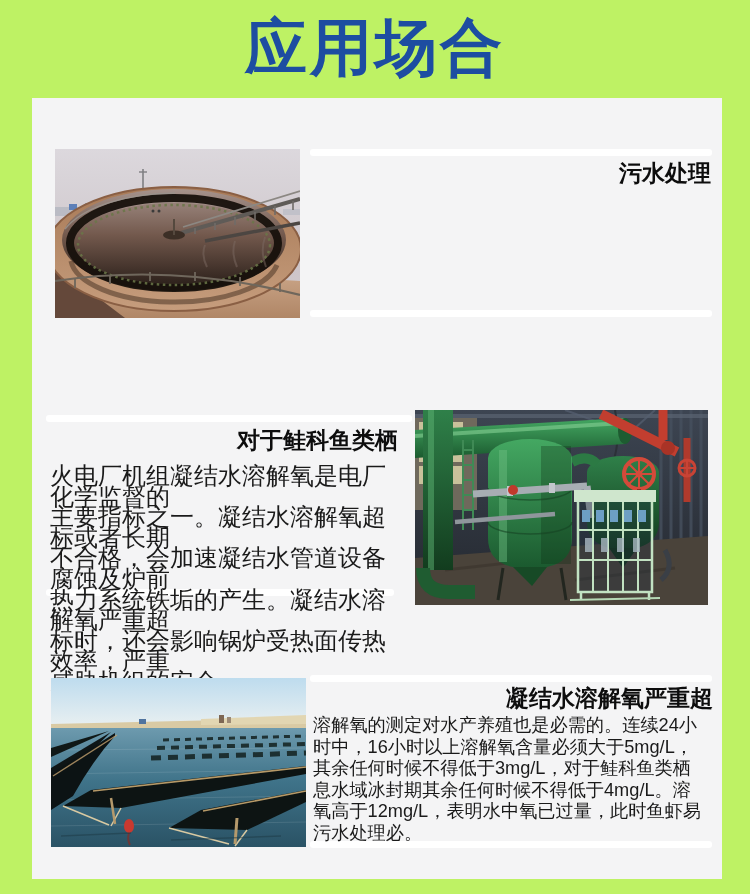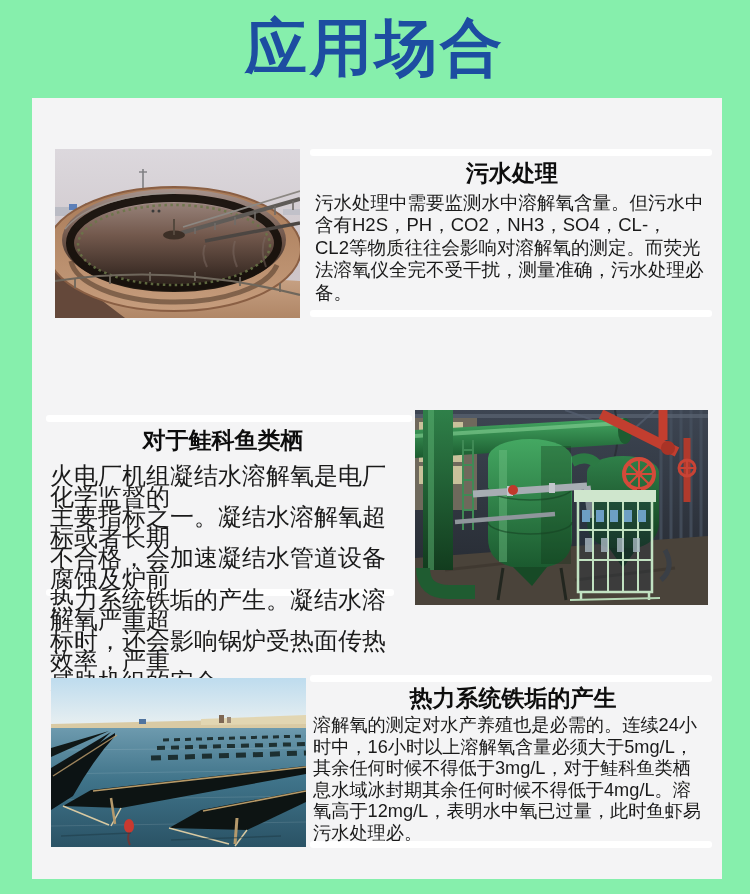--- a/index.html
+++ b/index.html
@@ -1,18 +1,18 @@
 <!DOCTYPE html>
 <html><head>
 <meta charset="utf-8">
 <style>
   * { margin:0; padding:0; box-sizing:border-box; }
   html,body { background:#ffffff; }
   .page {
-    position:relative; width:750px; height:894px; background:#86efac;
+    position:relative; width:750px; height:894px; background:#bef264;
     font-family:"Liberation Sans","DejaVu Sans",sans-serif; overflow:hidden;
   }
   .main-title {
     position:absolute; left:0; top:12px; width:100%; text-align:center;
     font-size:62px; font-weight:700; color:#1d4da1; letter-spacing:3px; line-height:1.15;
   }
   .panel {
     position:absolute; left:32px; top:98px; width:690px; height:781px;
     background:#f4f4f5;
   }
@@ -23,21 +23,21 @@
   .bar2b { left:46px;  top:589px; width:348px; }
   .bar3t { left:310px; top:675px; width:402px; }
   .bar3b { left:310px; top:841px; width:402px; }
   .photo { position:absolute; overflow:hidden; }
   .photo svg { display:block; }
   .photo1 { left:55px; top:149px; width:245px; height:169px; }
   .photo2 { left:415px; top:410px; width:293px; height:195px; }
   .photo3 { left:51px; top:678px; width:255px; height:169px; }
   .sec-title {
     position:absolute; font-size:23px; font-weight:700; color:#0d0d0d;
-    text-align:center; line-height:1.2;
+    text-align:right; line-height:1.2;
   }
   .t1 { left:313px; top:160px; width:398px; }
   .t2 { left:48px;  top:427px; width:350px; }
   .t3 { left:313px; top:685px; width:400px; }
   .sec-body {
     position:absolute; color:#1a1a1a; white-space:pre-line;
   }
   .b1 { left:315px; top:192px; width:404px; font-size:18.5px; line-height:22.4px; }
   .b2 { left:50px;  top:466px; width:356px; font-size:24px;   line-height:20.6px; }
   .b3 { left:313px; top:715px; width:406px; font-size:18.2px; line-height:21.5px; }
@@ -101,25 +101,20 @@
       <ellipse cx="119" cy="86" rx="11" ry="4.5" fill="#3c2f26"></ellipse>
       <line x1="119" y1="70" x2="119" y2="86" stroke="#55493e" stroke-width="2"></line>
       <circle cx="98" cy="62" r="1.5" fill="#3a3a3a"></circle>
         <circle cx="104" cy="62" r="1.5" fill="#3a3a3a"></circle>
       <path d="M0 132 Q 120 114 245 146" fill="none" stroke="#6f675c" stroke-width="2.2"></path>
       <path d="M20 130 l0 9 M55 126 l0 9 M95 123 l0 9 M140 123 l0 9 M185 128 l0 9 M225 134 l0 9" stroke="#6f675c" stroke-width="1.8"></path>
     </svg>
   </div>
 
   <div class="sec-title t1">污水处理</div>
-  <div class="sec-body b1">污水处理中需要监测水中溶解氧含量。但污水中
-含有H2S，PH，CO2，NH3，SO4，CL-，
-CL2等物质往往会影响对溶解氧的测定。而荧光
-法溶氧仪全完不受干扰，测量准确，污水处理必
-备。</div>
 
   <div class="divider bar2t"></div>
   <div class="divider bar2b"></div>
 
   <div class="sec-title t2">对于鲑科鱼类栖</div>
   <div class="sec-body b2">火电厂机组凝结水溶解氧是电厂化学监督的
 主要指标之一。凝结水溶解氧超标或者长期
 不合格，会加速凝结水管道设备腐蚀及炉前
 热力系统铁垢的产生。凝结水溶解氧严重超
 标时，还会影响锅炉受热面传热效率，严重
@@ -275,21 +270,21 @@
       <line x1="60" y1="120" x2="64" y2="146" stroke="#b59a6c" stroke-width="2.5"></line>
       <ellipse cx="78" cy="148" rx="5" ry="7" fill="#c8392f"></ellipse>
       <path d="M78 155 q-2 6 1 12" stroke="#8a2a22" stroke-width="2" fill="none" opacity="0.7"></path>
       <g stroke="#1d3a45" stroke-width="1.5" opacity="0.5">
         <line x1="10" y1="158" x2="80" y2="155"></line>
           <line x1="120" y1="162" x2="230" y2="158"></line>
       </g>
     </svg>
   </div>
 
-  <div class="sec-title t3">热力系统铁垢的产生</div>
+  <div class="sec-title t3">凝结水溶解氧严重超</div>
   <div class="sec-body b3">溶解氧的测定对水产养殖也是必需的。连续24小
 时中，16小时以上溶解氧含量必须大于5mg/L，
 其余任何时候不得低于3mg/L，对于鲑科鱼类栖
 息水域冰封期其余任何时候不得低于4mg/L。溶
 氧高于12mg/L，表明水中氧已过量，此时鱼虾易
 污水处理必。</div>
 
 </div>
 
 </body></html>

